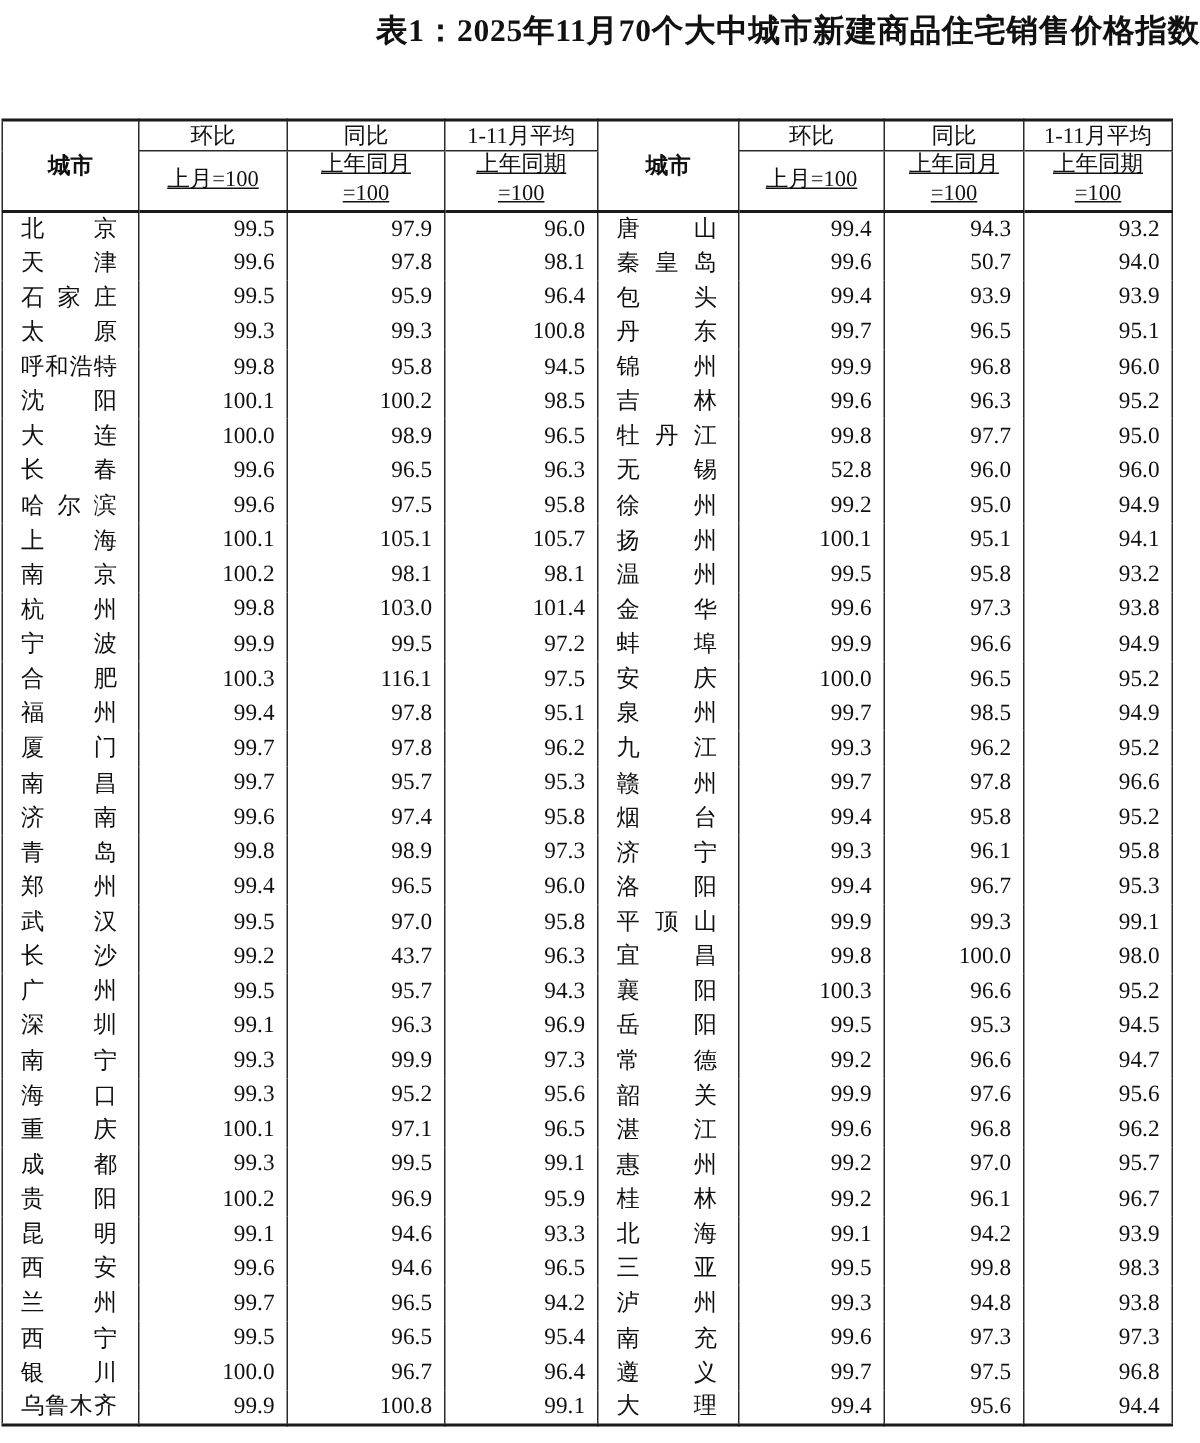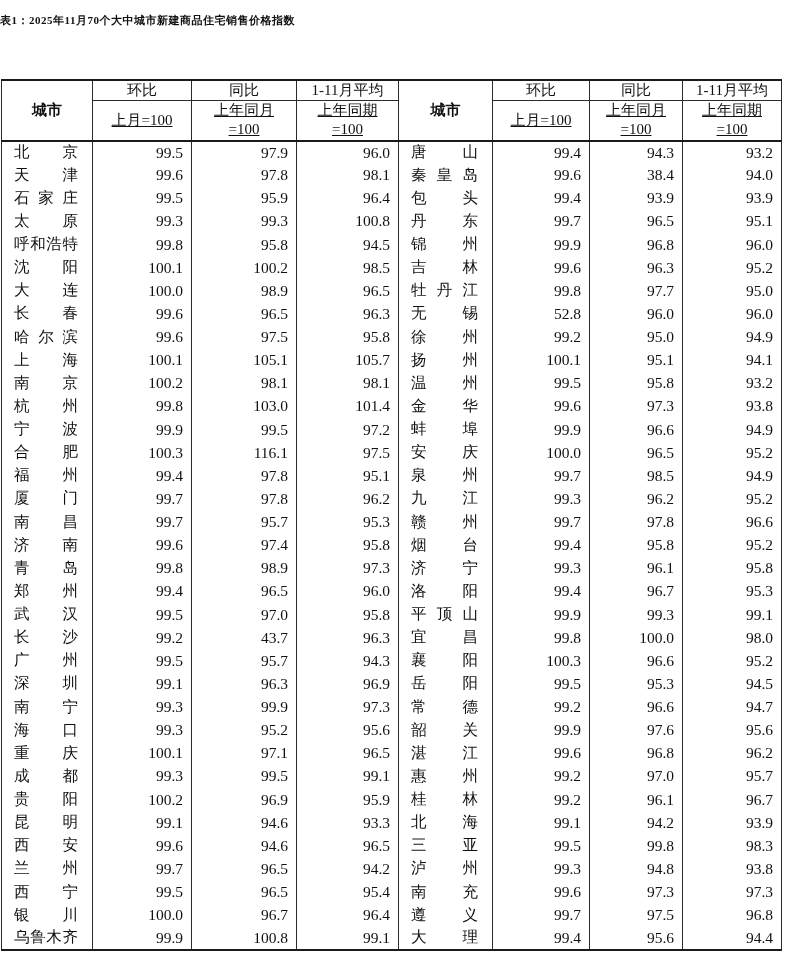--- a/index.html
+++ b/index.html
@@ -7,22 +7,22 @@
     padding: 0;
     width: 800px;
     height: 962px;
     background: #ffffff;
     overflow: hidden;
     font-family: "Liberation Serif", "DejaVu Serif", serif;
     color: #111111;
   }
   .page-title {
     padding-top: 9px;
-    text-align: left;
-    font-size: 11px;
+    text-align: right;
+    font-size: 21px;
     font-weight: bold;
     letter-spacing: 0.5px;
     height: 23px;
     line-height: 23px;
   }
   table.price-table {
     border-collapse: collapse;
     table-layout: fixed;
     width: 780px;
     margin: 47px 0 0 1px;
@@ -129,21 +129,21 @@
         <td class="num-cell">97.8</td>
         <td class="num-cell">98.1</td>
         <td class="city-cell">
           <div class="city">
             <span>秦</span>
             <span>皇</span>
             <span>岛</span>
           </div>
         </td>
         <td class="num-cell">99.6</td>
-        <td class="num-cell">38.4</td>
+        <td class="num-cell">50.7</td>
         <td class="num-cell">94.0</td>
       </tr>
       <tr>
         <td class="city-cell">
           <div class="city">
             <span>石</span>
             <span>家</span>
             <span>庄</span>
           </div>
         </td>

